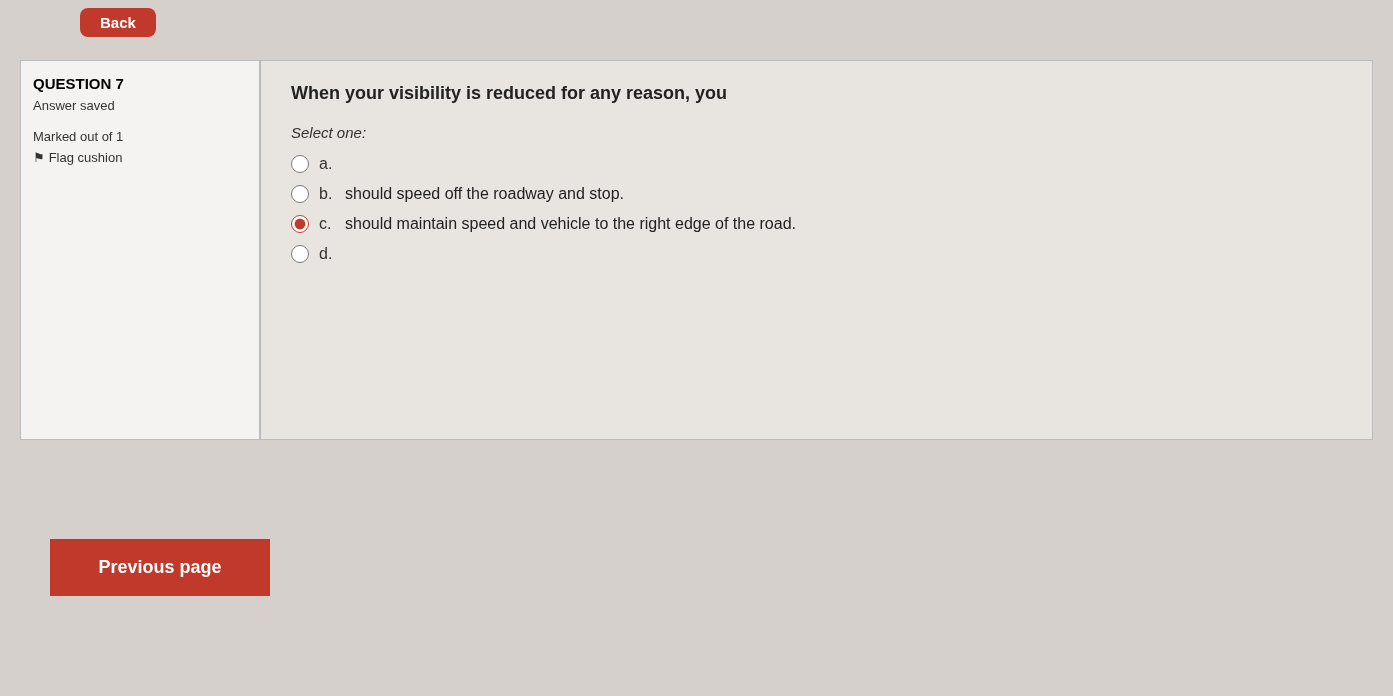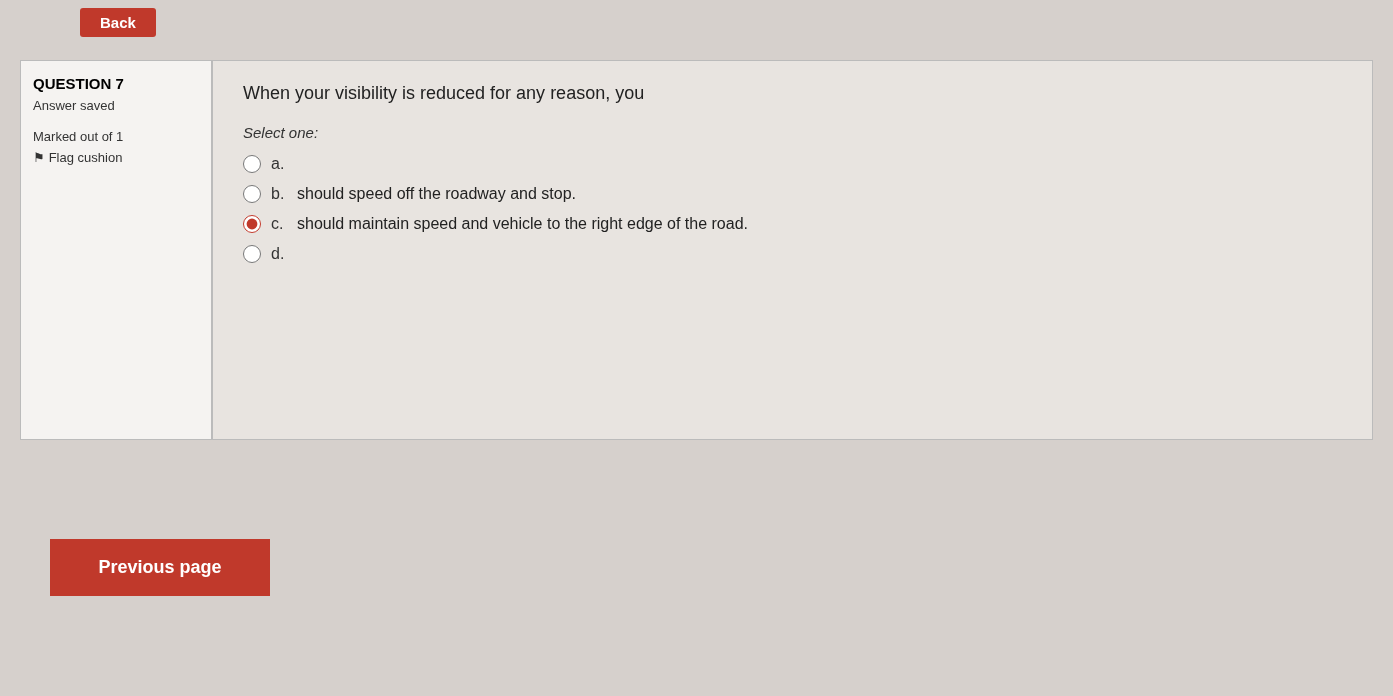--- a/index.html
+++ b/index.html
@@ -21,34 +21,34 @@
       position: absolute;
       top: 8px;
       left: 80px;
       background-color: #c0392b;
       color: white;
       border: none;
       padding: 6px 20px;
       font-size: 15px;
       font-weight: bold;
       cursor: pointer;
-      border-radius: 3px;
+      border-radius: 8px;
     }
 
     .main-content {
       position: absolute;
       top: 60px;
       left: 20px;
       right: 20px;
       display: flex;
       gap: 0;
     }
 
     .sidebar {
-      width: 192px;
+      width: 240px;
       flex-shrink: 0;
       border: 1px solid #bbb;
       background-color: #f5f3f1;
       padding: 14px 12px;
       font-size: 14px;
     }
 
     .question-label {
       font-weight: bold;
       font-size: 15px;
@@ -83,21 +83,21 @@
     .question-area {
       flex: 1;
       background-color: #e8e4e0;
       border: 1px solid #bbb;
       padding: 20px 30px;
       min-height: 380px;
     }
 
     .question-text {
       font-size: 18px;
-      font-weight: normal;
+      font-weight: bold;
       color: #222;
       margin-bottom: 18px;
       line-height: 1.4;
     }
 
     .select-one-label {
       font-size: 15px;
       color: #333;
       margin-bottom: 14px;
       font-style: italic;

